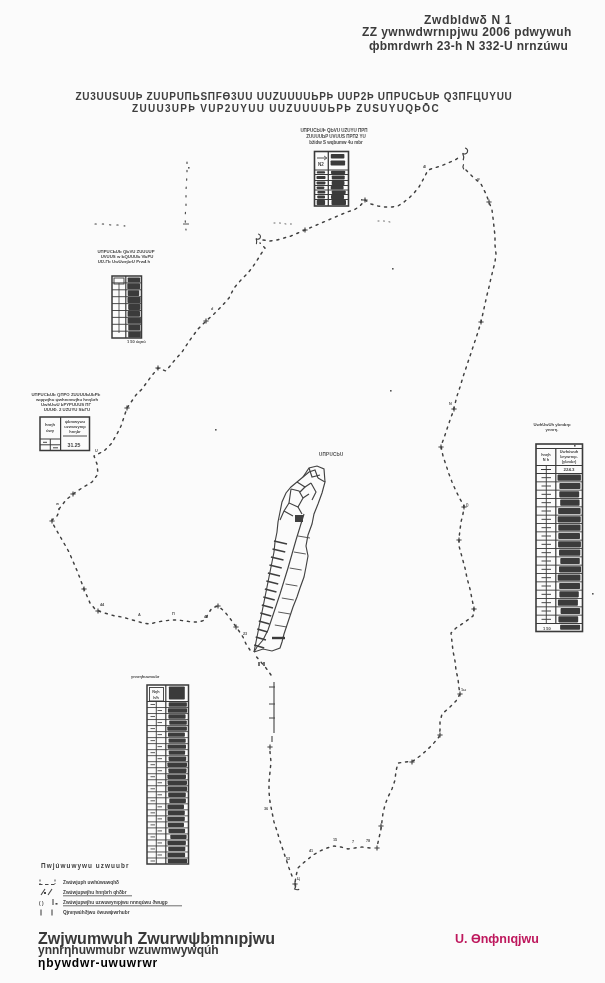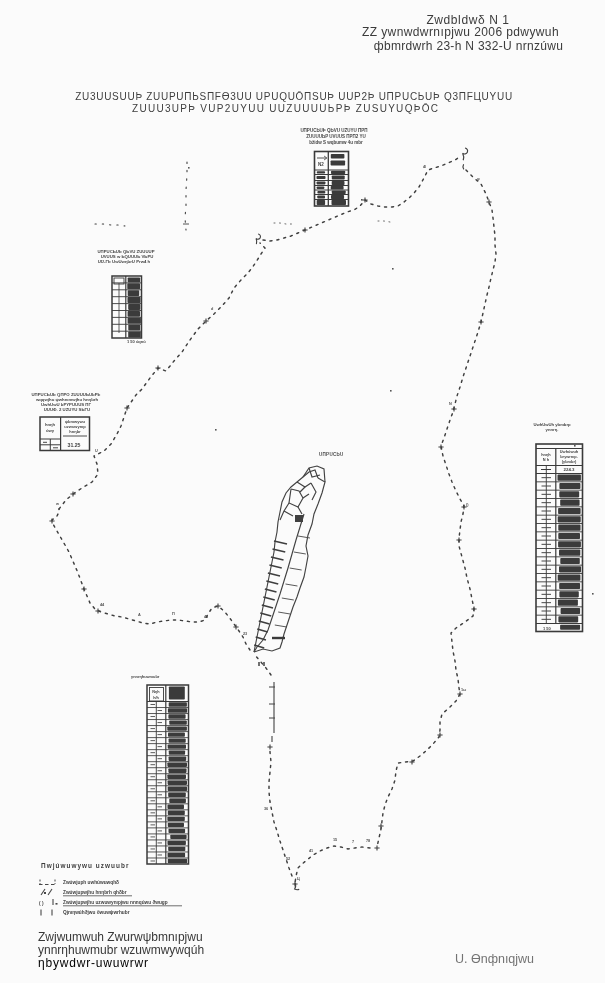--- a/index.html
+++ b/index.html
@@ -1,26 +1,26 @@
 <!DOCTYPE html>
 <html><head><meta charset="utf-8"><style>
 html,body{margin:0;padding:0}
 body{width:605px;height:983px;background:#fbfbfb;font-family:"Liberation Sans",sans-serif;
 position:relative;overflow:hidden;color:#474747}
-.t{position:absolute;white-space:nowrap;font-weight:normal}
+.t{position:absolute;white-space:nowrap;font-weight:bold}
 </style></head><body>
 <div class="t" style="left:420px;top:13px;width:96px;text-align:center;font-size:12px;letter-spacing:0.6px;color:#3b3b3b">Zwdbldwδ N 1</div>
 <div class="t" style="left:362px;top:25px;width:215px;text-align:left;font-size:12px;letter-spacing:0.4px;color:#3b3b3b">ZZ ywnwdwrnıpjwu 2006 pdwywuh</div>
 <div class="t" style="left:365px;top:39px;width:207px;text-align:center;font-size:12px;letter-spacing:0.3px;color:#3b3b3b">фbmrdwrh 23-h N 332-U nrnzúwu</div>
-<div class="t" style="left:75px;top:91px;width:438px;text-align:center;font-size:10px;letter-spacing:0.72px;color:#3e3e3e">ZU3UUSUUÞ ZUUPUΠЬSΠFӨ3UU UPUQUŌΠSUÞ UUP2Þ UΠPUCЬUÞ Q3ΠFЦUYUU</div>
+<div class="t" style="left:75px;top:91px;width:438px;text-align:center;font-size:10px;letter-spacing:0.72px;color:#3e3e3e">ZU3UUSUUÞ ZUUPUΠЬSΠFӨ3UU UUZUUUUЬPÞ UUP2Þ UΠPUCЬUÞ Q3ΠFЦUYUU</div>
 <div class="t" style="left:132px;top:103px;width:307px;text-align:center;font-size:10px;letter-spacing:1.3px;color:#3e3e3e">ZUUU3UPÞ VUP2UYUU  UUZUUUUЬPÞ ZUSUYUQÞŌC</div>
-<div class="t" style="left:38px;top:930px;font-size:12px;color:#383838">Zwjwumwuh Zwurwψbmnıpjwu</div>
+<div class="t" style="left:38px;top:930px;font-size:16px;color:#383838">Zwjwumwuh Zwurwψbmnıpjwu</div>
 <div class="t" style="left:38px;top:943px;font-size:12px;color:#383838">ynnrηhuwmubr wzuwmwywqúh</div>
 <div class="t" style="left:38px;top:956px;font-size:12px;letter-spacing:0.8px;color:#000000">ηbywdwr-uwuwrwr</div>
-<div class="t" style="left:455px;top:952px;font-size:12.5px;color:#737373">U. Өnфnıqjwu</div>
+<div class="t" style="left:455px;top:932px;font-size:12.5px;color:#be185d">U. Өnфnıqjwu</div>
 <svg width="605" height="983" viewBox="0 0 605 983" style="position:absolute;left:0;top:0">
     <defs>
       <filter id="b1" x="-20%" y="-20%" width="140%" height="140%">
         <feGaussianBlur stdDeviation="0.28"></feGaussianBlur>
       </filter>
       <filter id="b2" x="-20%" y="-20%" width="140%" height="140%">
         <feGaussianBlur stdDeviation="0.5"></feGaussianBlur>
       </filter>
     </defs>
     <path d="M59,509 L66,500 L73,494 L82,488 L92,482 L98,474 L97,464 L94,456 L104,451 L111,444 L117,434 L121,426 L127,408 L136,395 L142,389 L150,378 L158,368 L166,371 L174,361 L182,352 L190,340 L198,329 L206,321 L214,314 L221,307 L229,298 L234,288 L241,280 L247,274 L252,268 L256,262 L261,254 L265,248 L260,243" fill="none" stroke="#3f3f3f" stroke-width="1.45" stroke-dasharray="2.1 4.9" stroke-linecap="round"></path>

